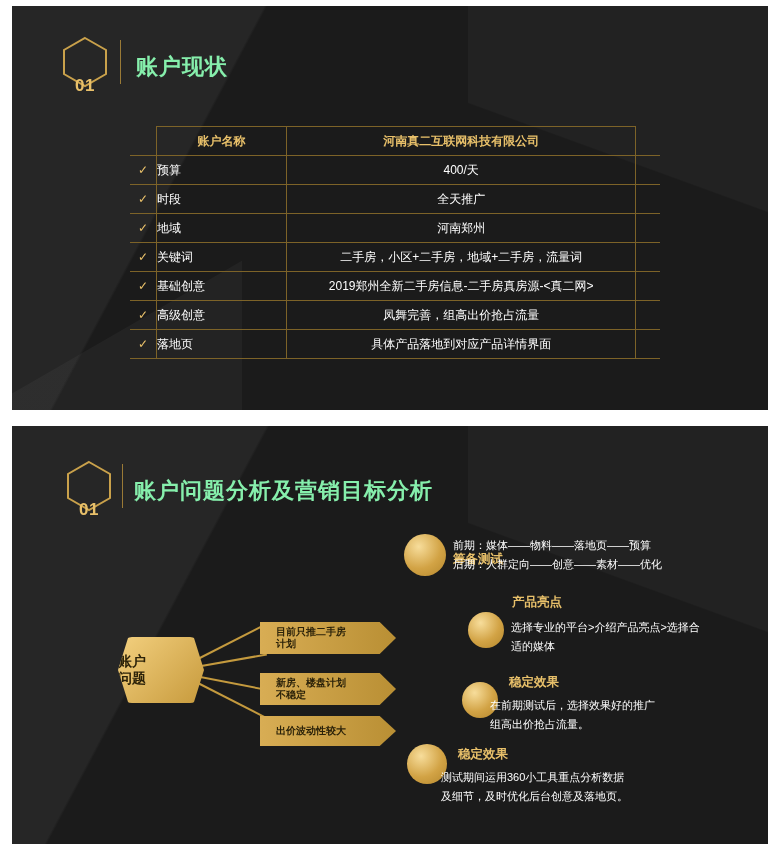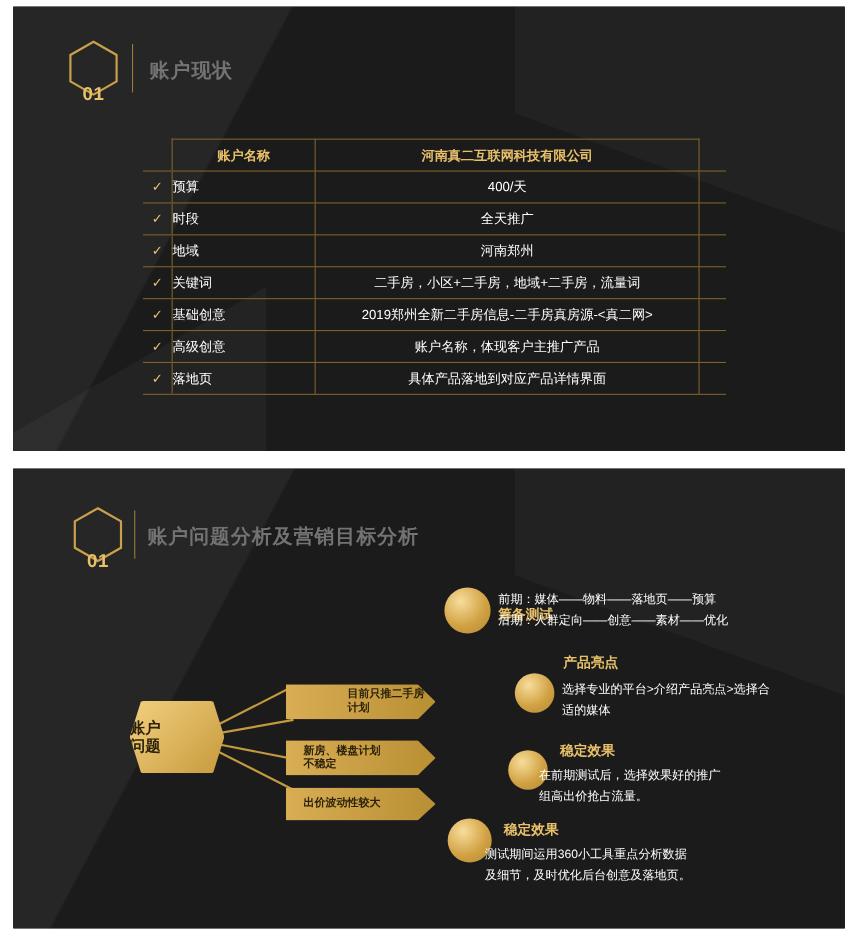--- a/index.html
+++ b/index.html
@@ -56,22 +56,22 @@
     position: relative;
     color: #e8c06a;
     font-size: 17px;
     font-weight: bold;
     letter-spacing: 0.5px;
     margin-top: 47px;
   }
 
   .slide-title {
     position: absolute;
-    color: #737373;
-    font-size: 18px;
+    color: #86efac;
+    font-size: 22px;
     font-weight: bold;
     letter-spacing: 1px;
     white-space: nowrap;
   }
   .title-sep {
     position: absolute;
     width: 1px;
     background: #9a7a36;
   }
 
@@ -250,21 +250,21 @@
             </td>
           <td class="cell-label">基础创意</td>
           <td class="cell-value">2019郑州全新二手房信息-二手房真房源-&lt;真二网&gt;</td>
           <td class="col-right"></td>
         </tr>
         <tr>
           <td class="col-check">
               <span class="check">✓</span>
             </td>
           <td class="cell-label">高级创意</td>
-          <td class="cell-value">账户名称，体现客户主推广产品</td>
+          <td class="cell-value">凤舞完善，组高出价抢占流量</td>
           <td class="col-right"></td>
         </tr>
         <tr>
           <td class="col-check">
               <span class="check">✓</span>
             </td>
           <td class="cell-label">落地页</td>
           <td class="cell-value">具体产品落地到对应产品详情界面</td>
           <td class="col-right"></td>
         </tr>
@@ -289,21 +289,21 @@
     <div class="connector" style="left:178px; top:241px; width:78px; transform:rotate(-10deg);"></div>
     <div class="connector" style="left:178px; top:248px; width:78px; transform:rotate(11deg);"></div>
     <div class="connector" style="left:178px; top:252px; width:86px; transform:rotate(27deg);"></div>
 
     <div class="mind-root">
       <span style="white-space:pre-line;">账户
 问题</span>
     </div>
 
     <div class="branch two-line" style="left:248px; top:196px; width:120px;">
-      <span style="white-space:pre-line;margin-left:40px;">目前只推二手房
+      <span style="white-space:pre-line;">目前只推二手房
 计划</span>
     </div>
     <div class="branch two-line" style="left:248px; top:247px; width:120px;">
       <span style="white-space:pre-line;">新房、楼盘计划
 不稳定</span>
     </div>
     <div class="branch" style="left:248px; top:290px; width:120px;">
       <span style="white-space:pre-line;">出价波动性较大</span>
     </div>
 

